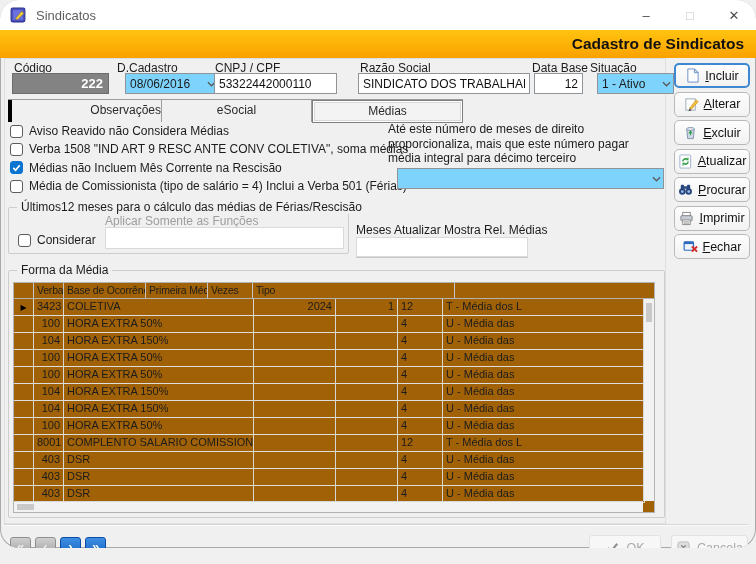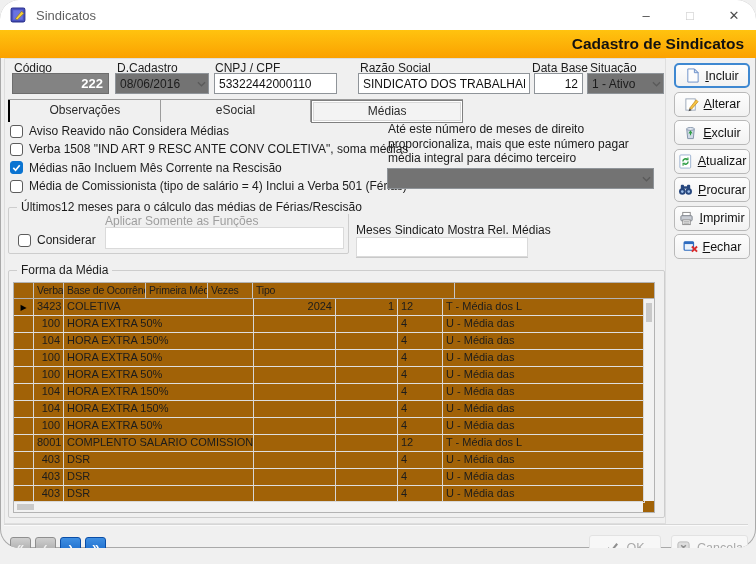--- a/index.html
+++ b/index.html
@@ -31,32 +31,32 @@
               border-top:1px solid #d6d6d6; border-bottom:1px solid #fafafa; }
 
   .lbl { position:absolute; font-size:12px; color:#1c1c1c; white-space:nowrap; }
   .field { position:absolute; height:21px; background:#fff; border:1px solid #8f9499;
            font-size:12px; padding:0 4px; line-height:19px; white-space:nowrap; overflow:hidden; }
   input.field { outline:none; color:#111; }
   .field.num { text-align:right; }
   .codigo-box { position:absolute; left:12px; top:73px; width:97px; height:21px; background:#838383;
                 border:1px solid #6d6d6d; color:#fff; font-weight:bold; font-size:13px;
                 text-align:right; line-height:19px; padding-right:5px; }
-  .combo { position:absolute; height:21px; background:#737373; border:1px solid #8f9499;
-           display:flex; align-items:center; }
+  .combo { position:absolute; height:21px; background:#7dd3fc; border:1px solid #8f9499;
+           display:flex; align-items:center;margin-left:10px; }
   .combo .combo-value { flex:1; padding-left:4px; font-size:12px; white-space:nowrap; overflow:hidden; }
   .combo .chev { width:14px; display:flex; justify-content:center; align-items:center; }
   .chev svg { width:9px; height:6px; }
 
   
   .tabstrip { position:absolute; left:8px; top:99px; width:455px; height:23px; display:flex;
               border-top:1px solid #9c9c9c; }
   .tab { flex:1; text-align:center; font-size:12px; line-height:21px; color:#2b2b2b;
          border-right:1px solid #9c9c9c; height:22px; }
-  .tab:first-child { border-left:2px solid #000000; }
+  .tab:first-child { border-left:4px solid #000000;text-align:right; }
   .tab.active { background:#f3f3f3; border:1px solid #7f7f7f;
                 box-shadow: inset 0 0 0 1px #ffffff, inset 0 0 0 2px #d9d9d9; height:23px; }
 
   
   .cb-list { position:absolute; left:10px; top:122px; width:372px; }
   .cb-row { display:flex; align-items:center; height:18.3px; }
   .cbx { width:13px; height:13px; border:1px solid #5c5c5c; border-radius:3px; background:#fff;
          flex:0 0 13px; display:flex; align-items:center; justify-content:center; }
   .cbx.checked { background:#0b74d1; border-color:#0b74d1; }
   .cbx svg { width:11px; height:11px; }
@@ -227,21 +227,21 @@
   <div class="groupbox gb-ultimos">
     <span class="legend">Últimos12 meses para o cálculo das médias de Férias/Rescisão</span>
     <div class="considerar-row">
       <span class="cbx"></span>
       <span class="cb-label">Considerar</span>
     </div>
     <span class="aplicar-label">Aplicar Somente as Funções</span>
     <input class="aplicar-input" style="">
   </div>
 
-  <span class="lbl meses-label">Meses Sindicato Mostra Rel. Médias</span>
+  <span class="lbl meses-label">Meses Atualizar Mostra Rel. Médias</span>
   <input class="field meses-input" style="border-color: rgb(218, 218, 218);">
 
   <div class="groupbox gb-grid">
     <span class="legend">Forma da Média</span>
     <div class="grid">
       <div class="g-header">
           <div class="gc c0"></div>
           <div class="gc c1">Verba</div>
           <div class="gc c3">Base de Ocorrência</div>
           <div class="gc c4">Primeira Média</div>

